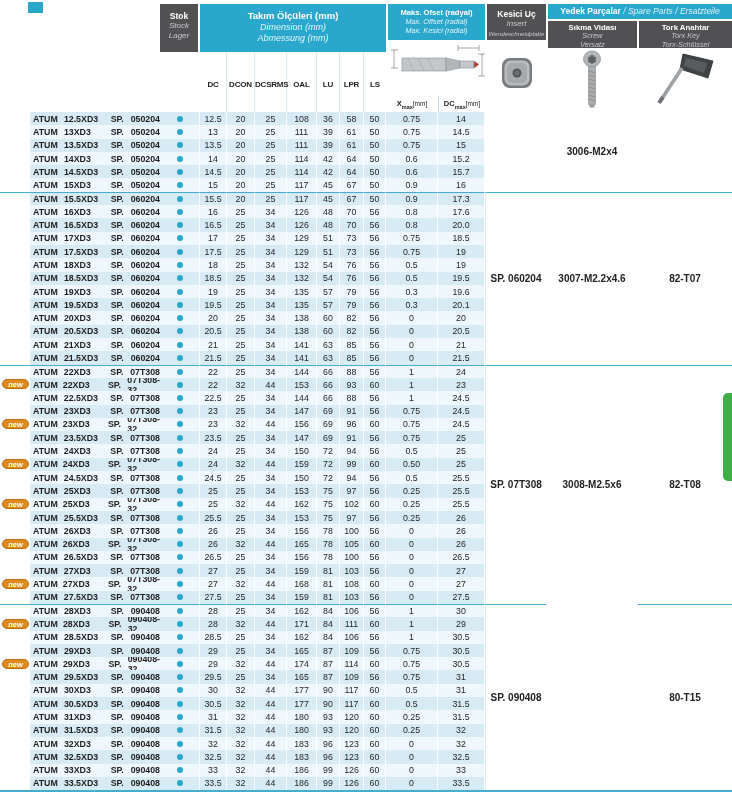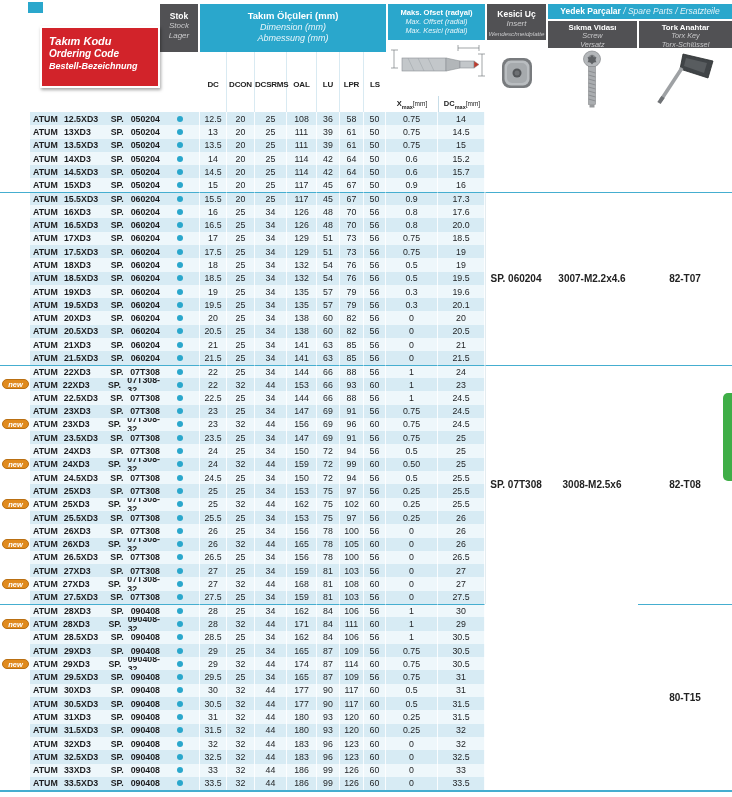--- a/index.html
+++ b/index.html
@@ -80,25 +80,20 @@
   .side-tab{position:absolute;right:0;top:393px;width:9px;height:88px;background:#3fae47;
             border-radius:5px 0 0 5px;}
 </style>
 </head>
 <body>
 
 <div class="page">
 
   <div class="corner-tab"></div>
 
-  <div class="hdr-red">
-    <div class="l1">Takım Kodu</div>
-    <div class="l2">Ordering Code</div>
-    <div class="l3">Bestell-Bezeichnung</div>
-  </div>
 
   <div class="hdr-dark hdr-stock">
     <div class="hd1">Stok</div>
     <div class="hd2">Stock</div>
     <div class="hd2">Lager</div>
   </div>
 
   <div class="hdr-cyan hdr-dims">
     <div class="hc1">Takım Ölçüleri (mm)</div>
     <div class="hc2">Dimension (mm)</div>
@@ -1124,24 +1119,26 @@
       </div>
       <div class="cell val r0" style="grid-area: 51 / 3;">33.5</div>
       <div class="cell val r0" style="grid-area: 51 / 4;">32</div>
       <div class="cell val r0" style="grid-area: 51 / 5;">44</div>
       <div class="cell val r0" style="grid-area: 51 / 6;">186</div>
       <div class="cell val r0" style="grid-area: 51 / 7;">99</div>
       <div class="cell val r0" style="grid-area: 51 / 8;">126</div>
       <div class="cell val r0" style="grid-area: 51 / 9;">60</div>
       <div class="cell val r0" style="grid-area: 51 / 10;">0</div>
       <div class="cell val r0" style="grid-area: 51 / 11;">33.5</div>
+      <div class="gcell" style="grid-area: 1 / 13 / span 6;">3006-M2x4</div>
       <div class="gcell gi gsep" style="grid-area: 7 / 12 / span 13;">SP. 060204</div>
       <div class="gcell gsep" style="grid-area: 7 / 13 / span 13;">3007-M2.2x4.6</div>
       <div class="gcell gsep" style="grid-area: 7 / 14 / span 13;">82-T07</div>
       <div class="gcell gi gsep" style="grid-area: 20 / 12 / span 18;">SP. 07T308</div>
       <div class="gcell gsep" style="grid-area: 20 / 13 / span 18;">3008-M2.5x6</div>
       <div class="gcell gsep" style="grid-area: 20 / 14 / span 18;">82-T08</div>
+      <div class="gcell gi gsep" style="grid-area: 38 / 12 / span 14;">SP. 090408</div>
       <div class="gcell gsep" style="grid-area: 38 / 14 / span 14;">80-T15</div>
     </div>
 
   <div class="side-tab"></div>
 
 </div>
 
 </body></html>

